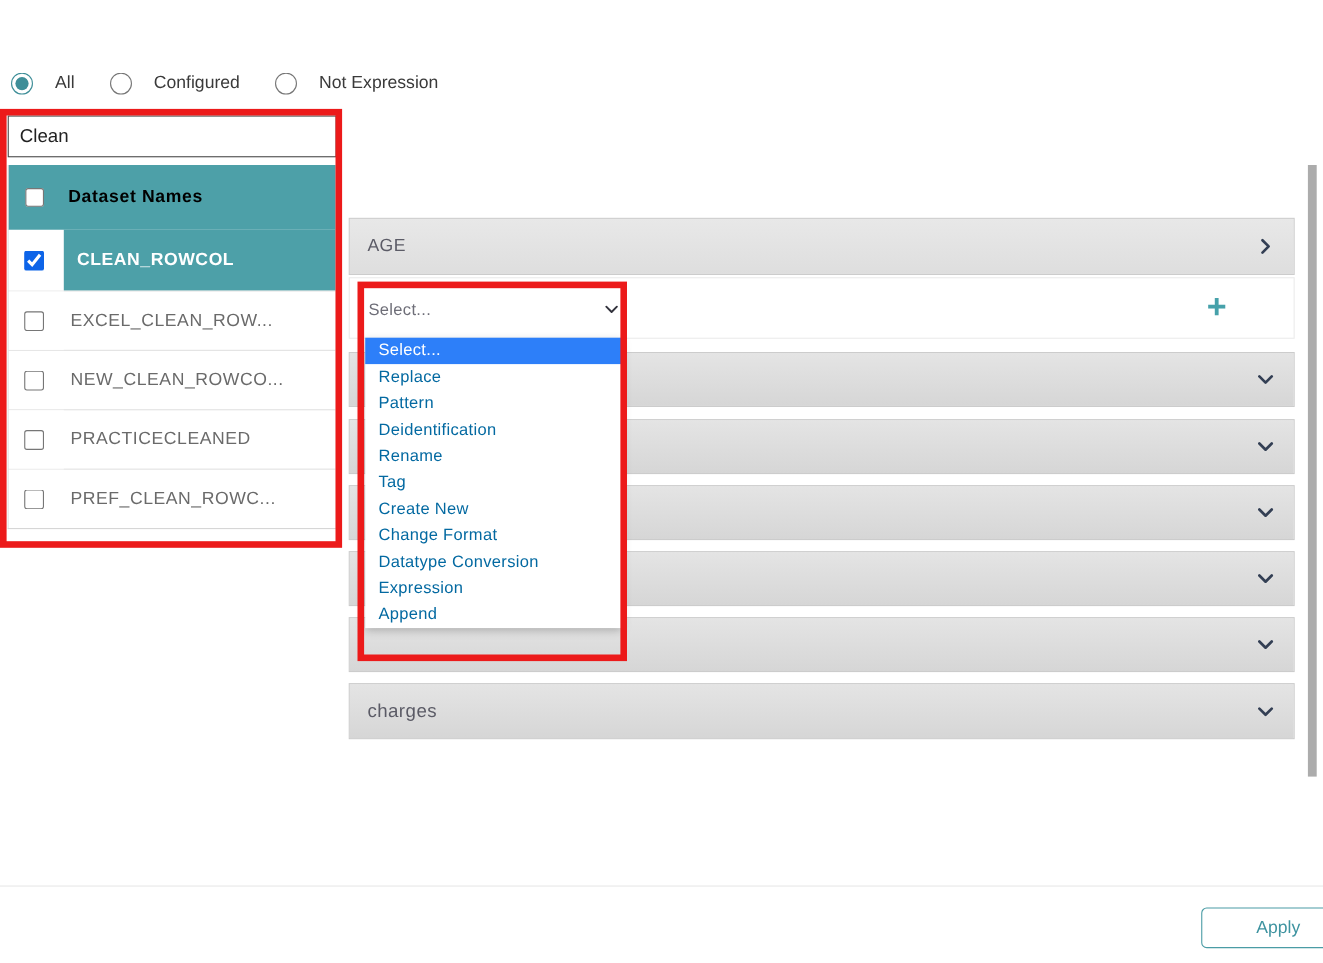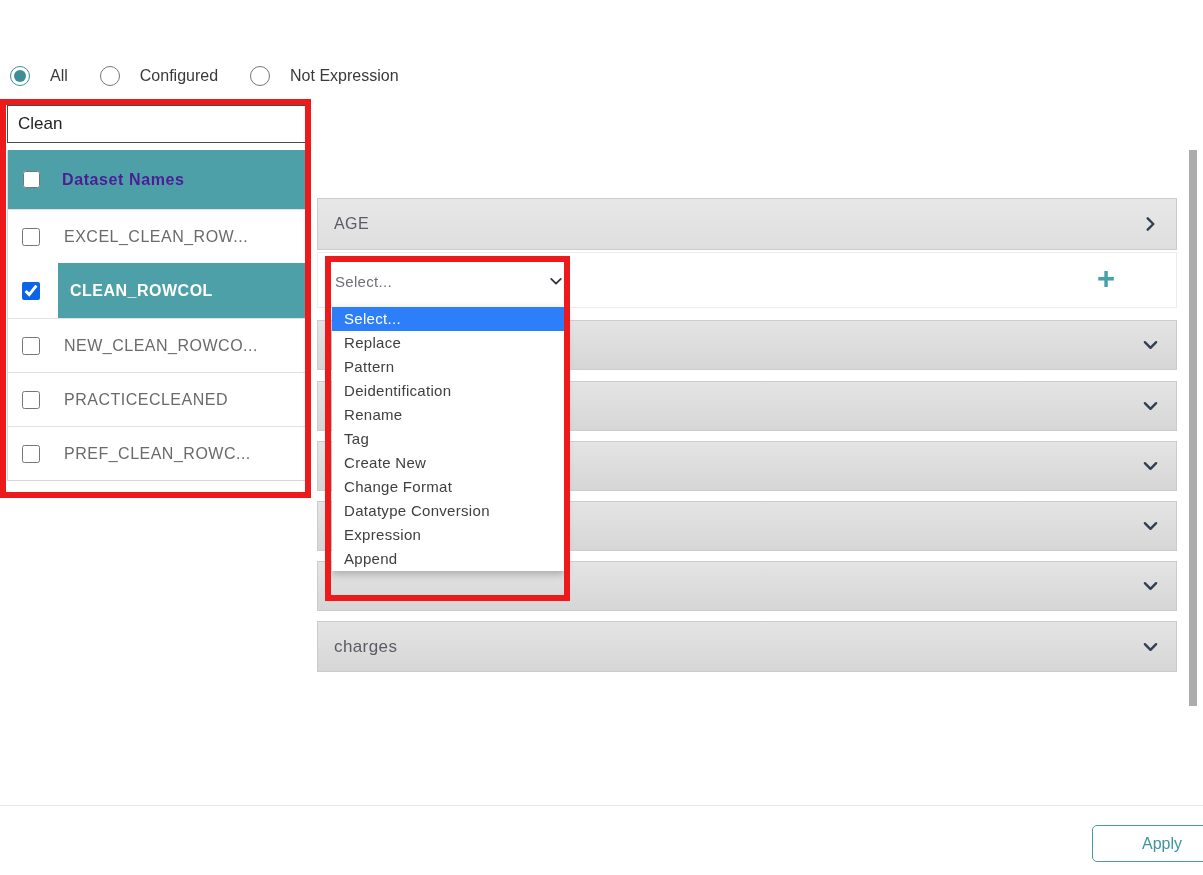--- a/index.html
+++ b/index.html
@@ -24,21 +24,21 @@
   .red-rect.left { left:0; top:99px; width:311px; height:399px; }
   .red-rect.dropdown { left:325px; top:256px; width:245px; height:345px; }
 
   .search-input { position:absolute; left:7px; top:105px; width:299px; height:38px;
     border:1px solid #4a4a4a; background:#fff; font-size:17px; color:#222;
     padding:0 10px; font-family:"Liberation Sans", sans-serif; }
 
   .dataset-table { position:absolute; left:7px; top:150px; width:299px; border:1px solid #d6d6d6; border-top:none; background:#fff; }
   .dt-header { height:59px; background:#4DA0A8; display:flex; align-items:center; }
   .dt-header input { width:17px; height:17px; margin-left:15px; }
-  .dt-header .label { color:#4c1d95; font-weight:bold; font-size:16px; margin-left:22px; letter-spacing:.6px; }
+  .dt-header .label { color:#000000; font-weight:bold; font-size:16px; margin-left:22px; letter-spacing:.6px; }
   .dt-row { display:flex; align-items:stretch; height:54px; background:#fff; border-top:1px solid #e2e2e2; }
   .dt-row .cb-cell { width:50px; display:flex; align-items:center; background:#fff; }
   .dt-row .cb-cell input { width:18px; height:18px; margin-left:14px; accent-color:#0D64E8; }
   .dt-row .name { flex:1; display:flex; align-items:center; font-size:16px; color:#6a6a6a;
     letter-spacing:.5px; padding-left:6px; }
   .dt-row.selected { height:55px; }
   .dt-row.selected .name { background:#4DA0A8; color:#fff; font-weight:bold; padding-left:12px; }
 
   
   .acc-panel { position:absolute; left:317px; width:860px;
@@ -53,21 +53,21 @@
     background:#fff; border:1px solid #ececec; }
   .select-box { position:absolute; left:15px; top:13px; width:230px; height:30px; background:#fff;
     display:flex; align-items:center; justify-content:space-between; cursor:pointer; }
   .select-box .sel-value { font-size:15px; color:#6e6e78; letter-spacing:.3px; padding-left:2px; }
   .plus-btn { position:absolute; right:52px; top:8px; width:36px; height:36px;
     color:#46A1AA; font-size:31px; font-weight:bold; text-align:center; line-height:36px; cursor:pointer; }
 
   
   .option-list { position:absolute; left:332px; top:307px; width:233px; z-index:40;
     background:#fff; box-shadow:0 3px 8px rgba(0,0,0,.25); }
-  .option { height:24px; line-height:24px; font-size:15px; color:#404040;
+  .option { height:24px; line-height:24px; font-size:15px; color:#0369a1;
     padding-left:12px; letter-spacing:.3px; cursor:pointer; white-space:nowrap; }
   .option.highlighted { background:#2D7FF9; color:#ffffff; }
 
   
   .scroll-thumb { position:absolute; left:1189px; top:150px; width:8px; height:556px;
     background:#ACACAC; z-index:10; }
 
   
   .footer-divider { position:absolute; left:0; top:805px; width:1203px; height:1px; background:#e8e8e8; }
   .apply-btn { position:absolute; left:1046px; top:825px; width:140px; height:37px;
@@ -96,31 +96,31 @@
   </div>
 
   <input class="search-input" type="text" value="Clean" style="">
 
   <div class="dataset-table">
     <div class="dt-header">
       <input type="checkbox" style="">
       <span class="label">Dataset Names</span>
     </div>
 
+    <div class="dt-row selected" style="border-top:none;">
+      <span class="cb-cell">
+        <input type="checkbox" checked="" style="">
+      </span>
+      <span class="name">CLEAN_ROWCOL</span>
+    </div>
     <div class="dt-row">
       <span class="cb-cell">
         <input type="checkbox" style="">
       </span>
       <span class="name">EXCEL_CLEAN_ROW...</span>
-    </div>
-    <div class="dt-row selected" style="border-top:none;">
-      <span class="cb-cell">
-        <input type="checkbox" checked="" style="">
-      </span>
-      <span class="name">CLEAN_ROWCOL</span>
     </div>
     <div class="dt-row">
       <span class="cb-cell">
         <input type="checkbox" style="">
       </span>
       <span class="name">NEW_CLEAN_ROWCO...</span>
     </div>
     <div class="dt-row">
       <span class="cb-cell">
         <input type="checkbox" style="">

